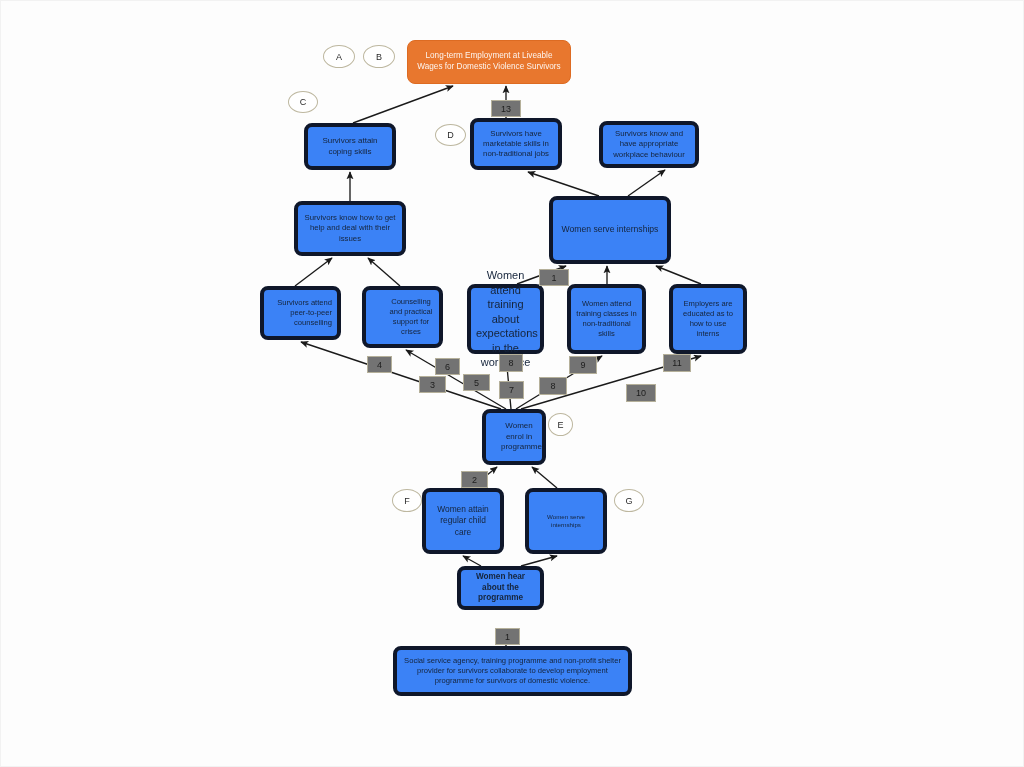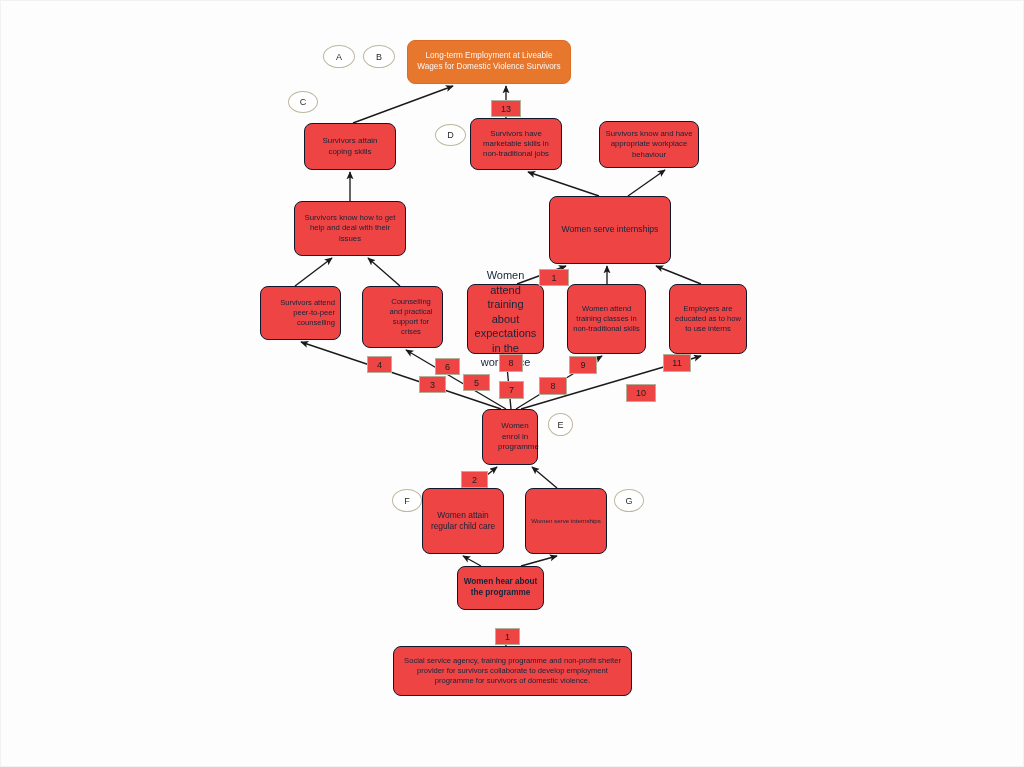--- a/index.html
+++ b/index.html
@@ -25,33 +25,33 @@
     box-sizing:border-box;
     border-radius:8px;
     display:flex;align-items:center;justify-content:center;
     text-align:center;
     color:#15243b;
     line-height:1.32;
     padding:3px 5px;
     z-index:3;
   }
   .node.blue{
-    background:#ef4444;
-    border:1px solid #0f172a;
+    background:#3b82f6;
+    border:4px solid #0f172a;
   }
   .node.orange{
     background:#E8772E;
     border:1px solid #DD6B22;
     color:#fdf4ee;
   }
   .node span{display:block;width:100%;}
   .tag{
     position:absolute;
     box-sizing:border-box;
-    background:#ef4444;
+    background:#737373;
     border:1px solid #b5b09a;
     display:flex;align-items:center;justify-content:center;
     font-size:9px;color:#1d1d1d;
     z-index:5;
   }
   .bubble{
     position:absolute;
     box-sizing:border-box;
     border:1px solid #bdb79f;
     border-radius:50%;
@@ -123,21 +123,21 @@
       </div>
       <div class="node blue" style="left: 466px; top: 283px; width: 77px; height: 70px; font-size: 11px;">
         <span>Women attend training about expectations in the workplace</span>
       </div>
       <div class="node blue" style="left: 566px; top: 283px; width: 79px; height: 70px; font-size: 7.6px;">
         <span>Women attend training classes in non-traditional skills</span>
       </div>
       <div class="node blue" style="left: 668px; top: 283px; width: 78px; height: 70px; font-size: 7.6px;">
         <span>Employers are educated as to how to use interns</span>
       </div>
-      <div class="node blue" style="left: 481px; top: 408px; width: 56px; height: 56px; font-size: 8px; padding-left: 15px;">
+      <div class="node blue" style="left: 481px; top: 408px; width: 64px; height: 56px; font-size: 8px; padding-left: 15px;">
         <span>Women enrol in programme</span>
       </div>
       <div class="node blue" style="left: 421px; top: 487px; width: 82px; height: 66px; font-size: 8.4px;">
         <span>Women attain regular child care</span>
       </div>
       <div class="node blue" style="left: 524px; top: 487px; width: 82px; height: 66px; font-size: 6.2px;">
         <span>Women serve internships</span>
       </div>
       <div class="node blue" style="left: 456px; top: 565px; width: 87px; height: 44px; font-size: 8.2px; font-weight: bold;">
         <span>Women hear about the programme</span>

